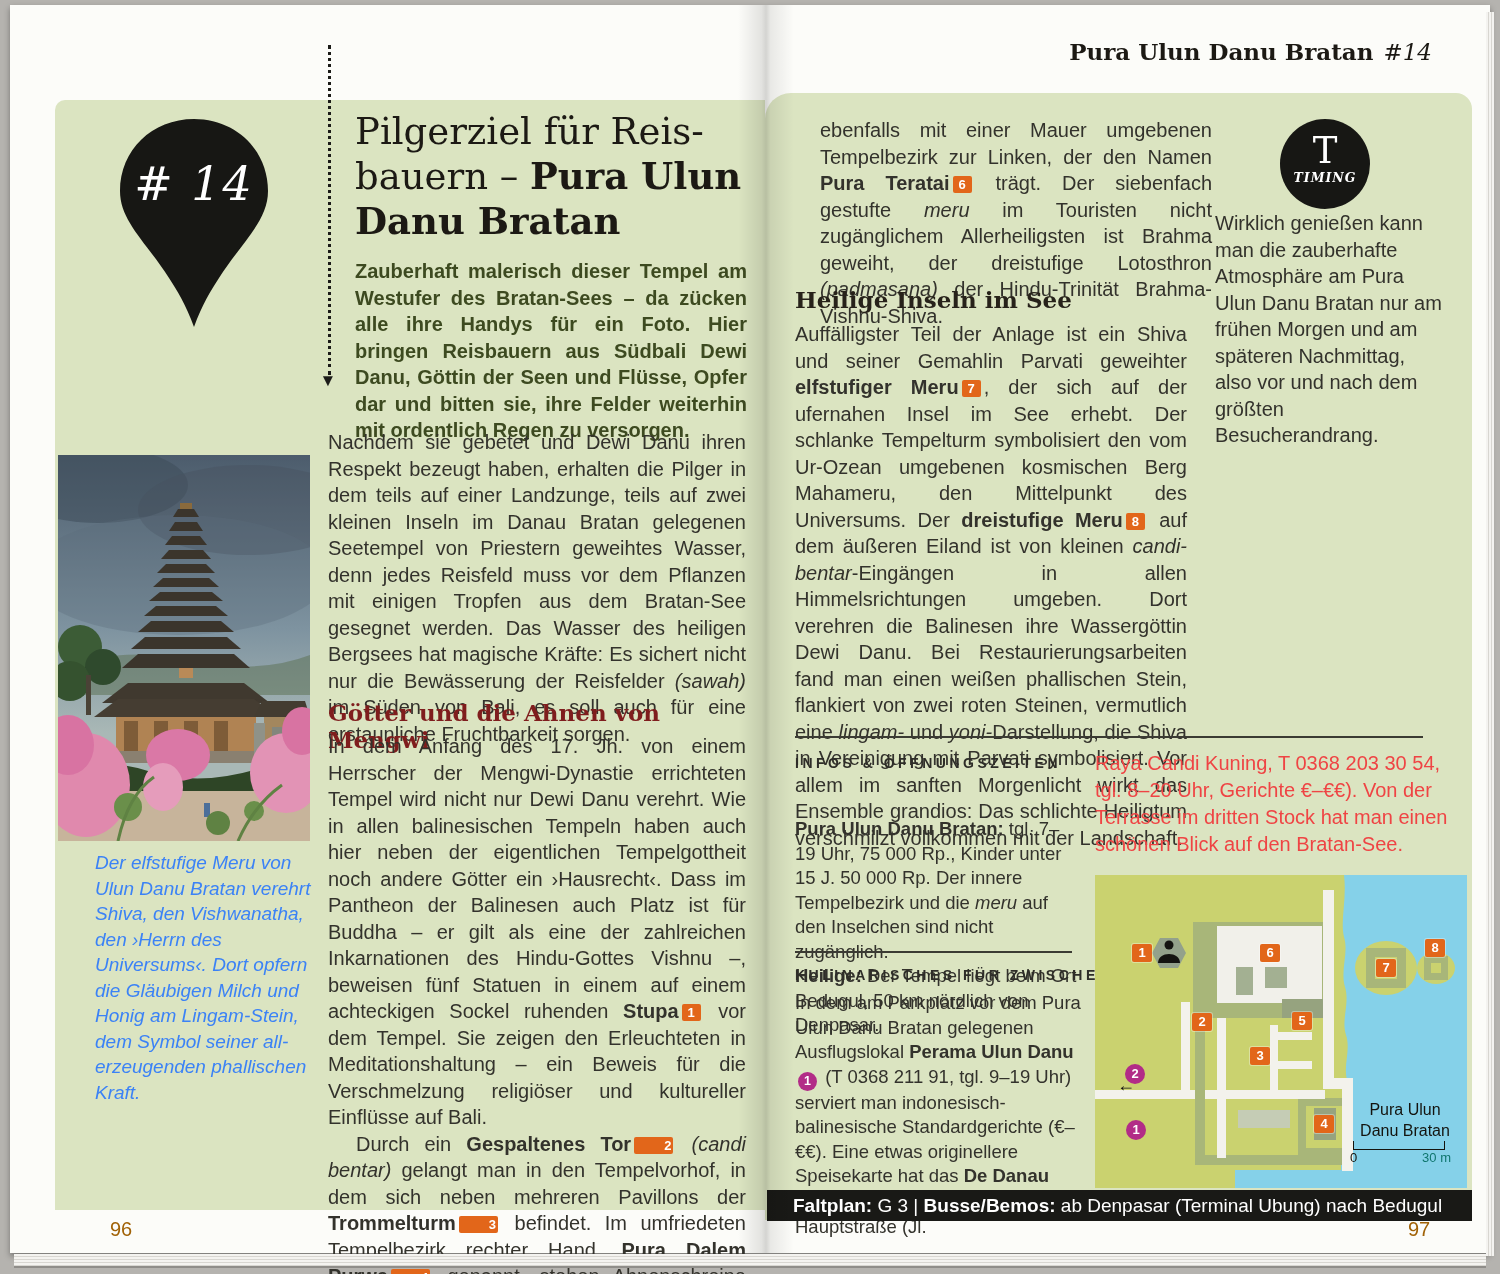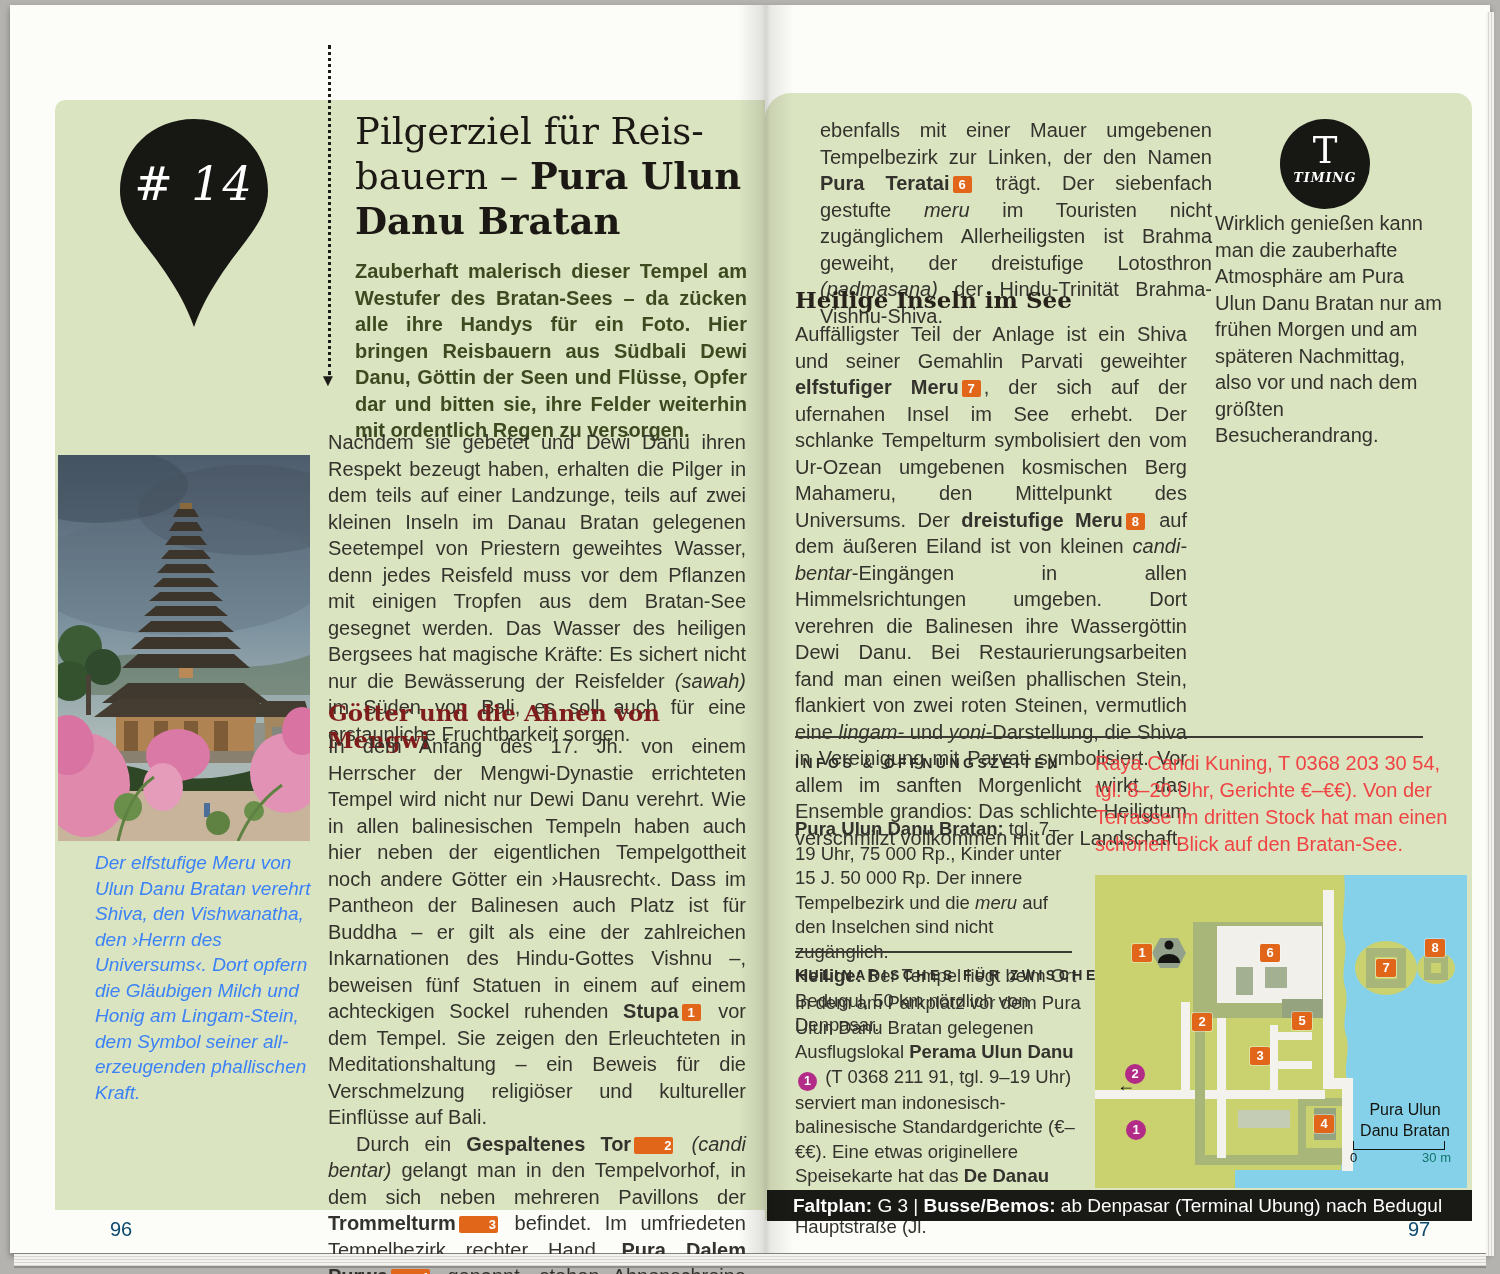--- a/index.html
+++ b/index.html
@@ -8,21 +8,21 @@
   
   #book{position:absolute;left:10px;top:5px;width:1480px;height:1248px;background:#fcfcf9;
         box-shadow:0 3px 6px rgba(0,0,0,.35);}
   #gutter{position:absolute;left:728px;top:0;width:56px;height:100%;
         background:linear-gradient(to right,rgba(0,0,0,0) 0%,rgba(0,0,0,.10) 42%,rgba(0,0,0,.16) 50%,rgba(0,0,0,.08) 58%,rgba(0,0,0,0) 100%);pointer-events:none;z-index:40;}
   #page-stack-bottom{position:absolute;left:14px;right:14px;bottom:6px;height:12px;
         background:repeating-linear-gradient(to bottom,#f4f3f0 0 2px,#d8d6d1 2px 3px);
         border-bottom:2px solid #8f8d89;}
   #page-stack-right{position:absolute;right:6px;top:12px;bottom:18px;width:8px;
         background:repeating-linear-gradient(to right,#f4f3f0 0 2px,#d8d6d1 2px 3px);}
-  .page-num{position:absolute;top:1213px;font-size:20px;color:#0c4a6e;}
+  .page-num{position:absolute;top:1213px;font-size:20px;color:#a16207;}
   
   .green-panel{position:absolute;background:#dbe4c1;}
   #panel-left{left:45px;top:95px;width:710px;height:1110px;border-radius:10px 0 0 0;}
   #panel-right{left:755px;top:88px;width:707px;height:1127px;border-radius:26px 16px 0 0;}
   
   #dotted-line{position:absolute;left:318px;top:40px;height:330px;width:0;border-left:3px dotted #1b1b18;}
   #dotted-arrow{position:absolute;left:309.5px;top:366px;font-size:17px;color:#1b1b18;}
   #pin{position:absolute;left:106px;top:110px;width:156px;height:214px;}
   #pin-label{position:absolute;left:106px;top:152px;width:156px;text-align:center;
      font-family:"DejaVu Serif","Liberation Serif",serif;font-style:italic;font-size:46px;color:#fff;letter-spacing:2px;}
@@ -199,20 +199,23 @@
         <path d="M60,386 Q70,340 96,322" stroke="#5f8243" stroke-width="3" fill="none"></path>
         <path d="M180,386 Q196,350 224,330" stroke="#5f8243" stroke-width="3" fill="none"></path>
       </g>
     </svg>
     <div id="photo-caption">Der elfstufige Meru von Ulun Danu Bratan verehrt Shiva, den Vishwanatha, den ›Herrn des Universums‹. Dort opfern die Gläubigen Milch und Honig am Lingam-Stein, dem Symbol seiner all-erzeugenden phallischen Kraft.</div>
 
     <div class="page-num" style="left:100px;">96</div>
 
     <div class="green-panel" id="panel-right"></div>
 
+    <div id="r-header">
+      <span class="ht">Pura Ulun Danu Bratan</span><span class="hn">#14</span>
+    </div>
 
     <div id="r-para1" class="body-text"><span>ebenfalls mit einer Mauer umgebenen Tempelbezirk zur Linken, der den Namen </span><span class="seg-b">Pura Teratai</span><span class="seg-badge">6</span><span> trägt. Der siebenfach gestufte </span><span class="seg-i">meru</span><span> im Touristen nicht zugänglichem Allerheiligsten ist Brahma geweiht, der dreistufige Lotosthron </span><span class="seg-i">(padmasana)</span><span> der Hindu-Trinität Brahma-Vishnu-Shiva.</span></div>
     <div id="r-h2">Heilige Inseln im See</div>
     <div id="r-para2" class="body-text"><span>Auffälligster Teil der Anlage ist ein Shiva und seiner Gemahlin Parvati geweihter </span><span class="seg-b">elfstufiger Meru</span><span class="seg-badge">7</span><span>, der sich auf der ufernahen Insel im See erhebt. Der schlanke Tempelturm symbolisiert den vom Ur-Ozean umgebenen kosmischen Berg Mahameru, den Mittelpunkt des Universums. Der </span><span class="seg-b">dreistufige Meru</span><span class="seg-badge">8</span><span> auf dem äußeren Eiland ist von kleinen </span><span class="seg-i">candi-bentar</span><span>-Eingängen in allen Himmelsrichtungen umgeben. Dort verehren die Balinesen ihre Wassergöttin Dewi Danu. Bei Restaurierungsarbeiten fand man einen weißen phallischen Stein, flankiert von zwei roten Steinen, vermutlich eine </span><span class="seg-i">lingam-</span><span> und </span><span class="seg-i">yoni-</span><span>Darstellung, die Shiva in Vereinigung mit Parvati symbolisiert. Vor allem im sanften Morgenlicht wirkt das Ensemble grandios: Das schlichte Heiligtum verschmilzt vollkommen mit der Landschaft.</span></div>
 
     <div id="timing-circle">
       <div id="timing-t">T</div>
       <div id="timing-word">TIMING</div>
     </div>
     <div id="timing-text">Wirklich genießen kann man die zauberhafte Atmosphäre am Pura Ulun Danu Bratan nur am frühen Morgen und am späteren Nachmittag, also vor und nach dem größten Besucherandrang.</div>

